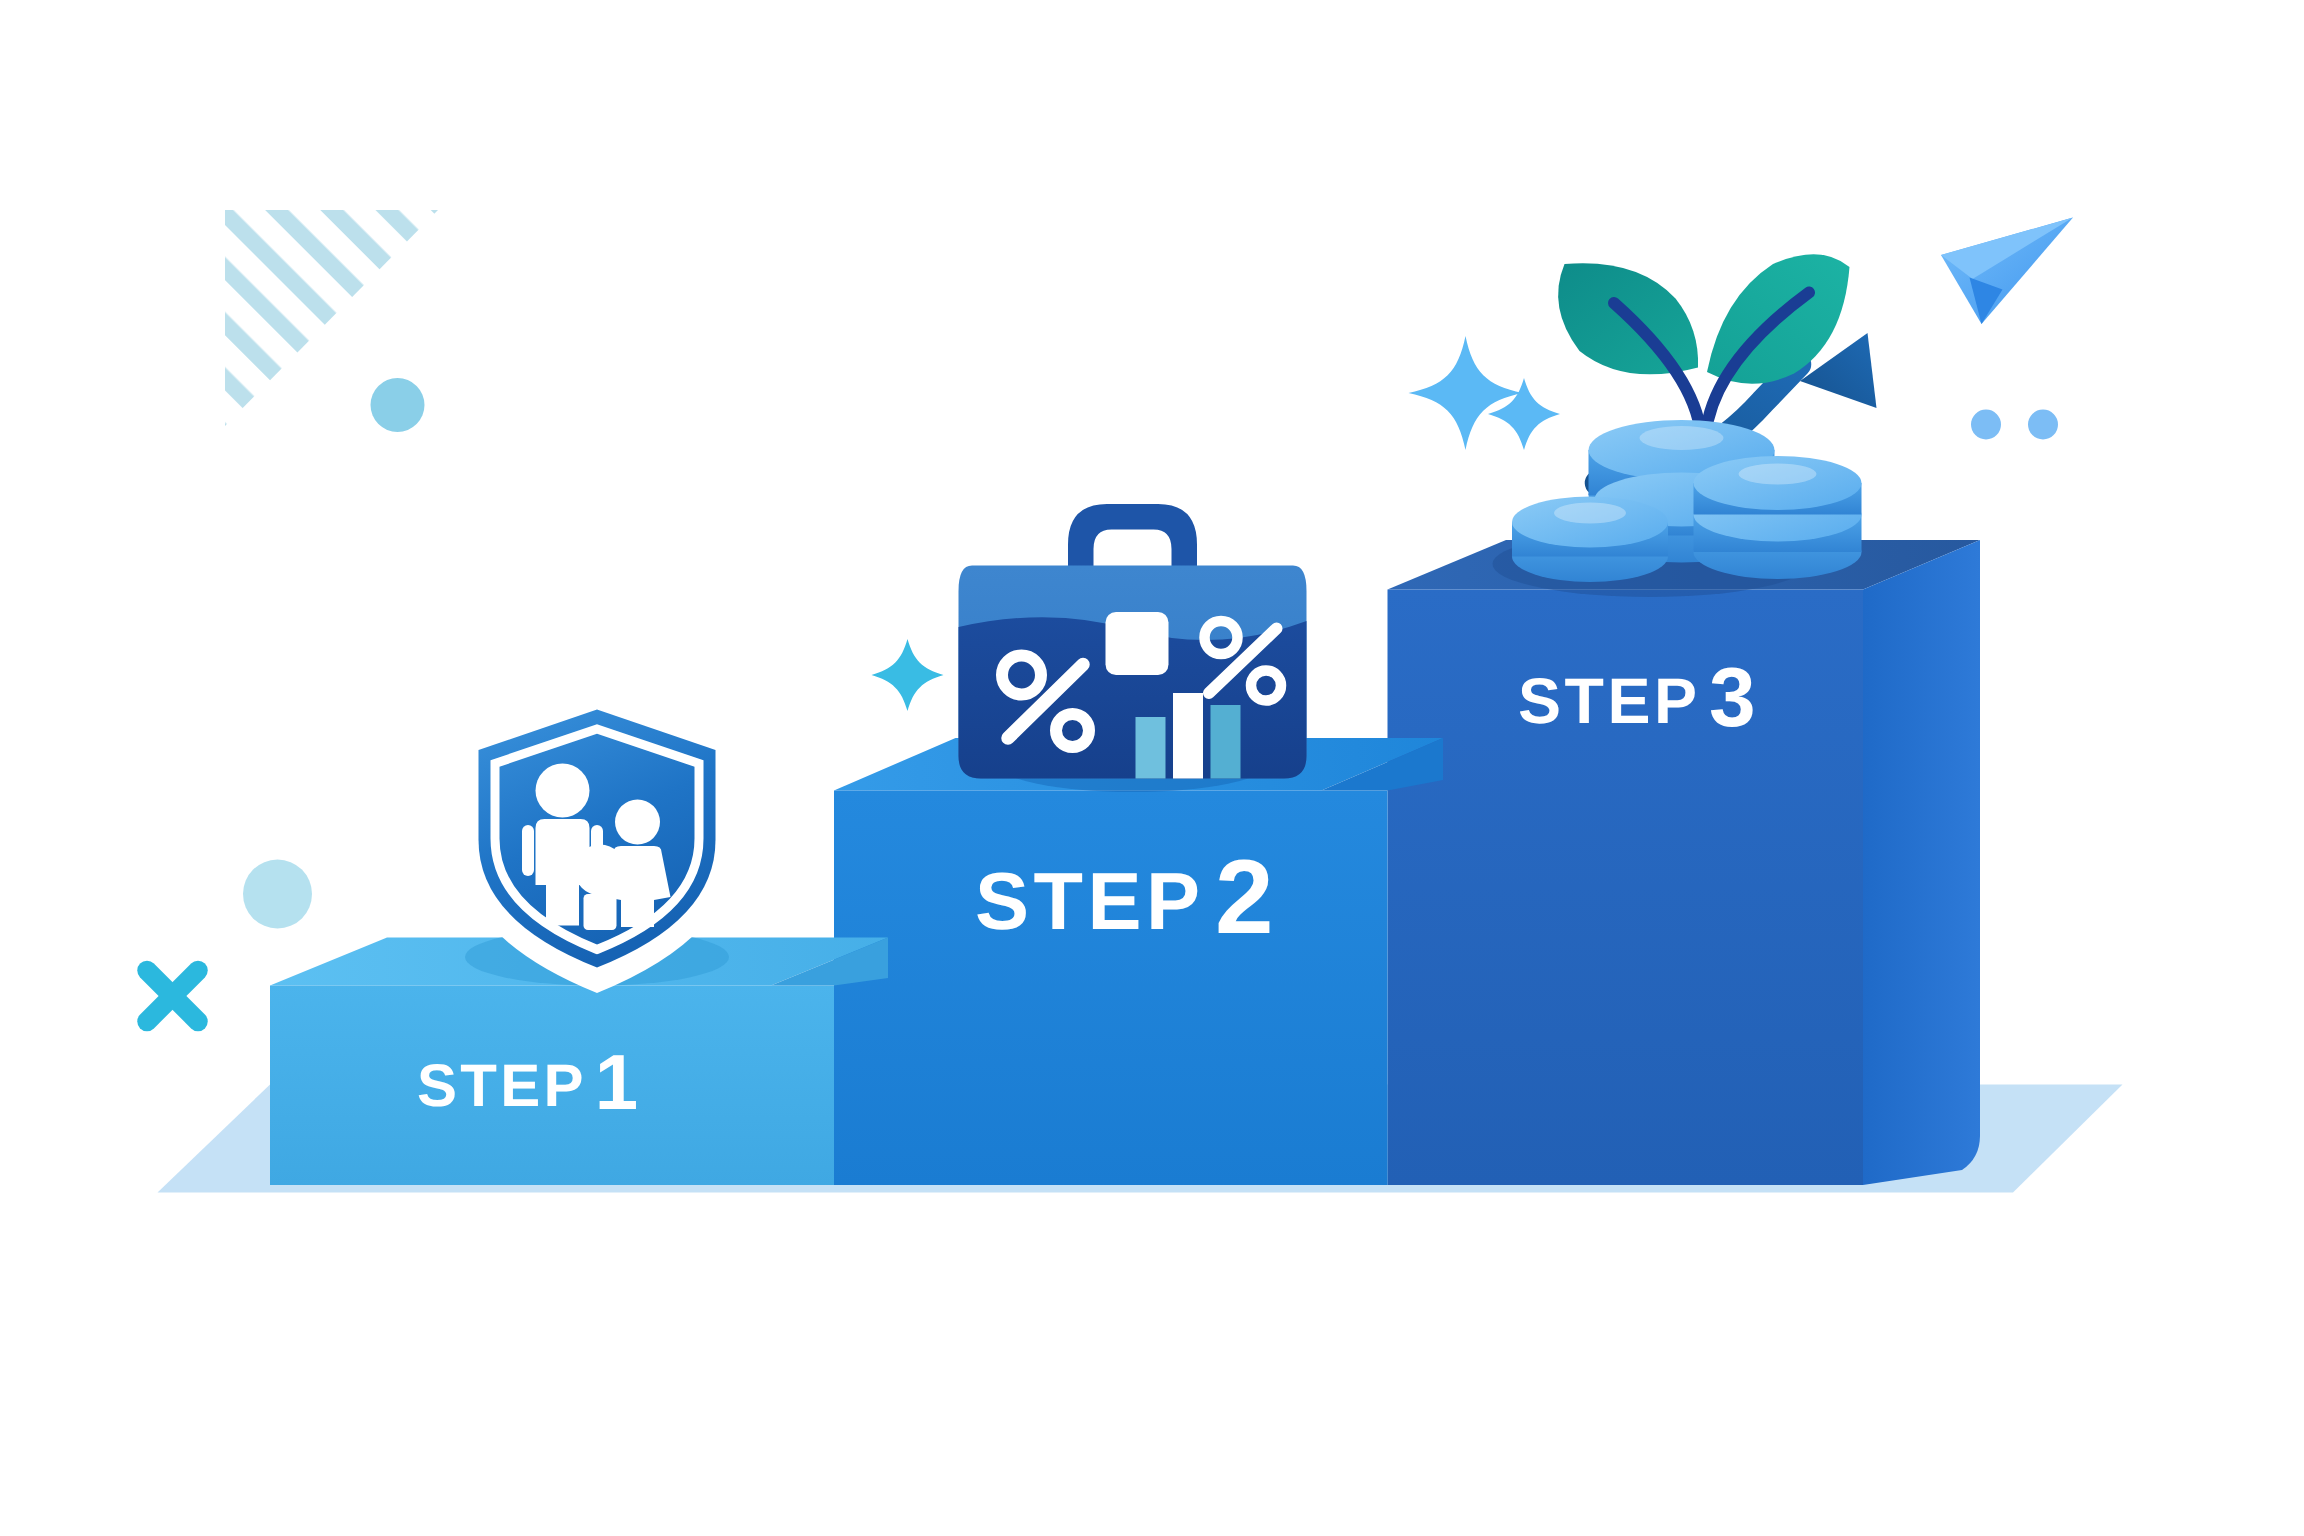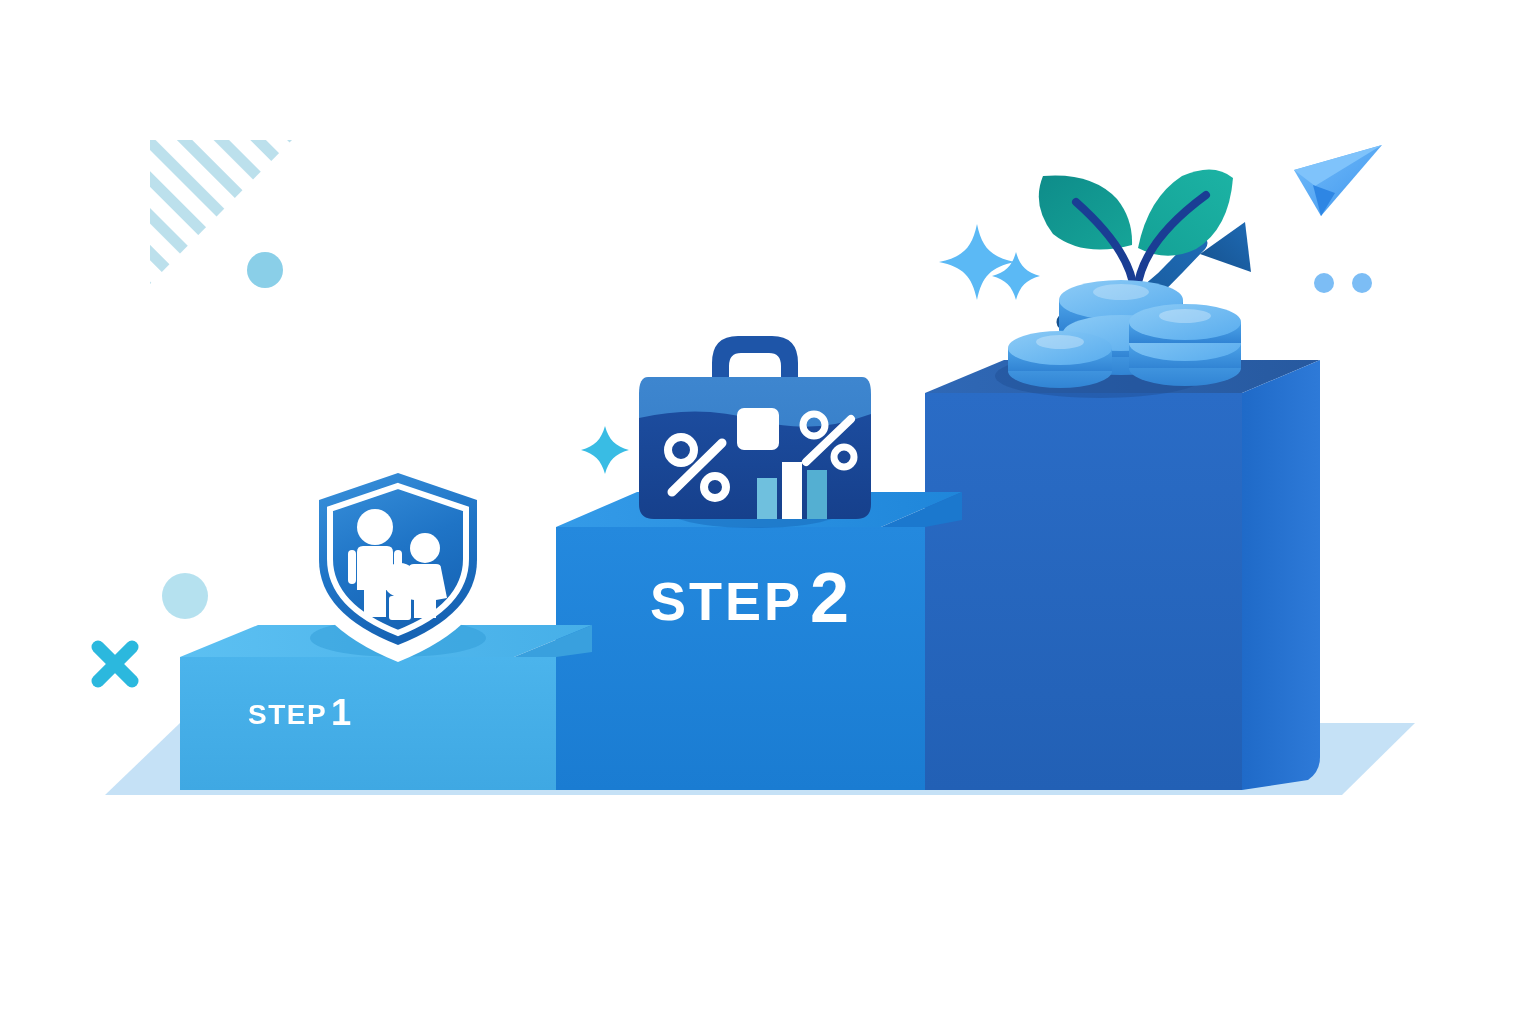--- a/index.html
+++ b/index.html
@@ -33,21 +33,21 @@
     letter-spacing: 0.055em;
     white-space: nowrap;
     user-select: none;
   }
   .step-label .num {
     font-size: 1.30em;
     letter-spacing: 0;
     margin-left: 0.10em;
     vertical-align: -0.035em;
   }
-  #label-step-1 { left: 248px; top: 692px; font-size: 28px; }
+  #label-step-1 { left: 278px; top: 692px; font-size: 40px; }
   #label-step-2 { left: 650px; top: 557px; font-size: 54px; }
   #label-step-3 { left: 1012px; top: 432px; font-size: 43px; }
 </style>
 </head>
 <body>
 
 <div id="stage">
 
   <svg class="layer" viewBox="0 0 1536 1024" xmlns="http://www.w3.org/2000/svg">
     <defs>
@@ -261,14 +261,17 @@
   </svg>
 
   <div class="step-label" id="label-step-1">
     <span>STEP</span><span class="num">1</span>
   </div>
 
   <div class="step-label" id="label-step-2">
     <span>STEP</span><span class="num">2</span>
   </div>
 
+  <div class="step-label" id="label-step-3">
+    <span>STEP</span><span class="num">3</span>
+  </div>
 
 </div>
 
 </body></html>

